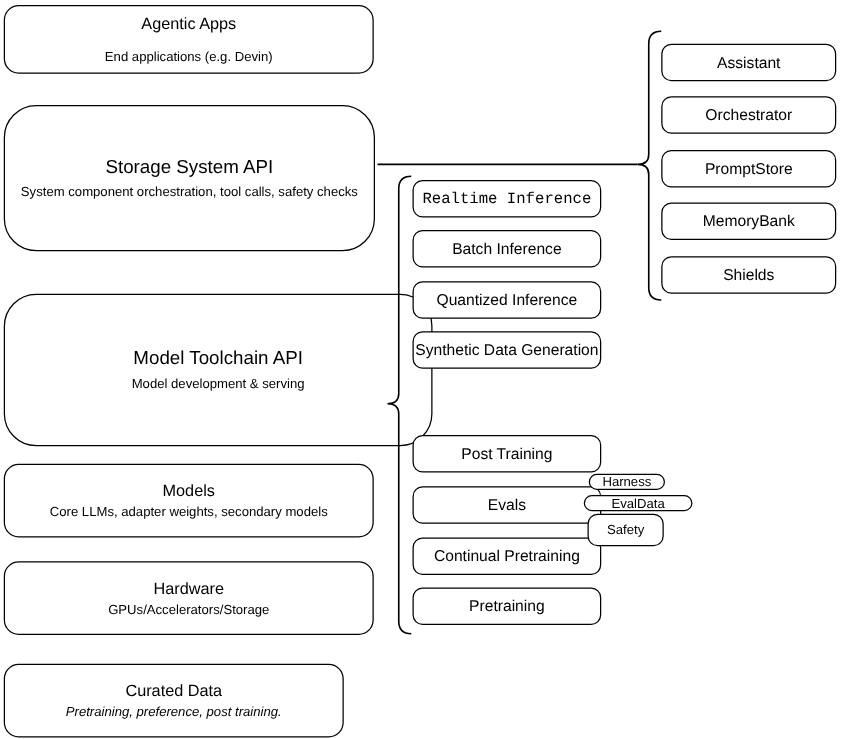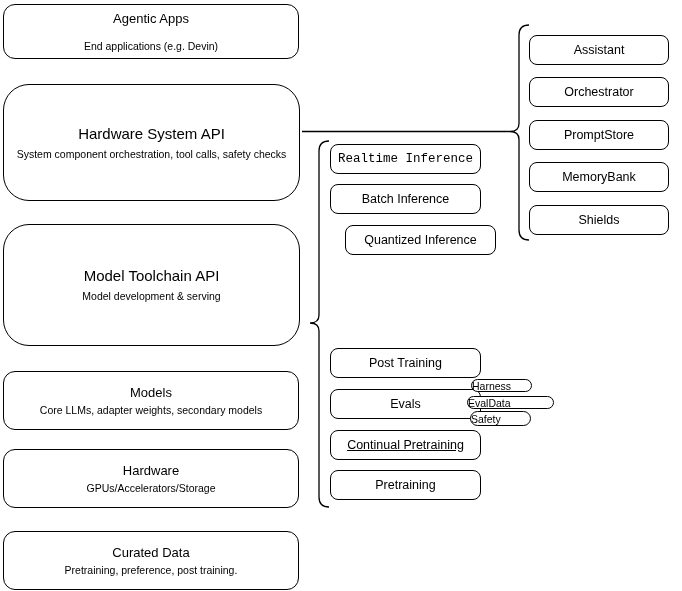--- a/index.html
+++ b/index.html
@@ -31,20 +31,21 @@
   .subtitle  { font-size: 10.5px; line-height: 13px; margin-top: 5px; }
   .item-label { font-size: 12.5px; line-height: 15px; }
   .pill {
     position: absolute;
     box-sizing: border-box;
     background: #ffffff;
     border: 1.2px solid #000000;
     border-radius: 8px;
     display: flex;
     align-items: center;
+    justify-content: center;
     font-size: 10.5px;
     z-index: 3;
   }
   .mid { left: 330px; width: 151px; height: 30px; z-index: 2; }
   .right { left: 529px; width: 140px; height: 30px; z-index: 2; }
   #connectors {
     position: absolute;
     left: 0; top: 0;
     width: 682px; height: 591px;
     z-index: 1;
@@ -62,73 +63,76 @@
     <path d="M 529 25 Q 519 25 519 35 L 519 123.5 Q 519 131.5 510 131.5 Q 519 131.5 519 139.5 L 519 230 Q 519 240 529 240"></path>
     <path d="M 329 141 Q 319 141 319 151 L 319 315 Q 319 323 310 323 Q 319 323 319 331 L 319 497 Q 319 507 329 507"></path>
   </svg>
 
   <div class="box r-md" style="left:3px; top:4px; width:296px; height:55px;">
     <div class="title-md">Agentic Apps</div>
     <div class="subtitle" style="margin-top:13px;">End applications (e.g. Devin)</div>
   </div>
 
   <div class="box r-lg" style="left:3px; top:84px; width:297px; height:117px;">
-    <div class="title-lg">Hardware System API</div>
+    <div class="title-lg">Storage System API</div>
     <div class="subtitle">System component orchestration, tool calls, safety checks</div>
   </div>
 
-  <div class="box r-lg" style="left:3px; top:224px; width:297px; height:122px;">
+  <div class="box r-lg" style="left:3px; top:235px; width:343px; height:122px;">
     <div class="title-lg">Model Toolchain API</div>
     <div class="subtitle">Model development &amp; serving</div>
   </div>
 
   <div class="box r-md" style="left:3px; top:449px; width:296px; height:59px;">
     <div class="title-md">Hardware</div>
     <div class="subtitle" style="margin-top:3px;">GPUs/Accelerators/Storage</div>
   </div>
 
   <div class="box r-md" style="left:3px; top:371px; width:296px; height:59px;">
     <div class="title-md">Models</div>
     <div class="subtitle" style="margin-top:3px;">Core LLMs, adapter weights, secondary models</div>
   </div>
 
-  <div class="box r-md" style="left:3px; top:531px; width:296px; height:59px;">
+  <div class="box r-md" style="left:3px; top:531px; width:272px; height:59px;">
     <div class="title-md">Curated Data</div>
-    <div class="subtitle" style="margin-top:3px;">Pretraining, preference, post training.</div>
+    <div class="subtitle" style="margin-top:3px;font-style:italic;">Pretraining, preference, post training.</div>
   </div>
 
   <div class="box r-sm mid" style="top:144px;font-family:Liberation Mono, monospace;">
     <div class="item-label">Realtime Inference</div>
   </div>
   <div class="box r-sm mid" style="top:184px;">
     <div class="item-label">Batch Inference</div>
   </div>
-  <div class="box r-sm mid" style="top:225px;margin-left:15px;">
+  <div class="box r-sm mid" style="top:225px;">
     <div class="item-label">Quantized Inference</div>
+  </div>
+  <div class="box r-sm mid" style="top:265px;">
+    <div class="item-label">Synthetic Data Generation</div>
   </div>
   <div class="box r-sm mid" style="top:348px;justify-content:center;">
     <div class="item-label">Post Training</div>
   </div>
   <div class="box r-sm mid" style="top:389px;">
     <div class="item-label">Evals</div>
   </div>
-  <div class="box r-sm mid" style="top:430px;text-decoration:underline;">
+  <div class="box r-sm mid" style="top:430px;">
     <div class="item-label">Continual Pretraining</div>
   </div>
   <div class="box r-sm mid" style="top:470px;">
     <div class="item-label">Pretraining</div>
   </div>
 
   <div class="pill" style="left:471px; top:379px; width:61px; height:13px;">
     <span>Harness</span>
   </div>
   <div class="pill" style="left:467px; top:396px; width:87px; height:13px;">
     <span>EvalData</span>
   </div>
-  <div class="pill" style="left:470px; top:411px; width:61px; height:15px;">
+  <div class="pill" style="left:470px; top:411px; width:61px; height:26px;">
     <span>Safety</span>
   </div>
 
   <div class="box r-sm right" style="top:35px;">
     <div class="item-label">Assistant</div>
   </div>
   <div class="box r-sm right" style="top:77px;">
     <div class="item-label">Orchestrator</div>
   </div>
   <div class="box r-sm right" style="top:120px;">

